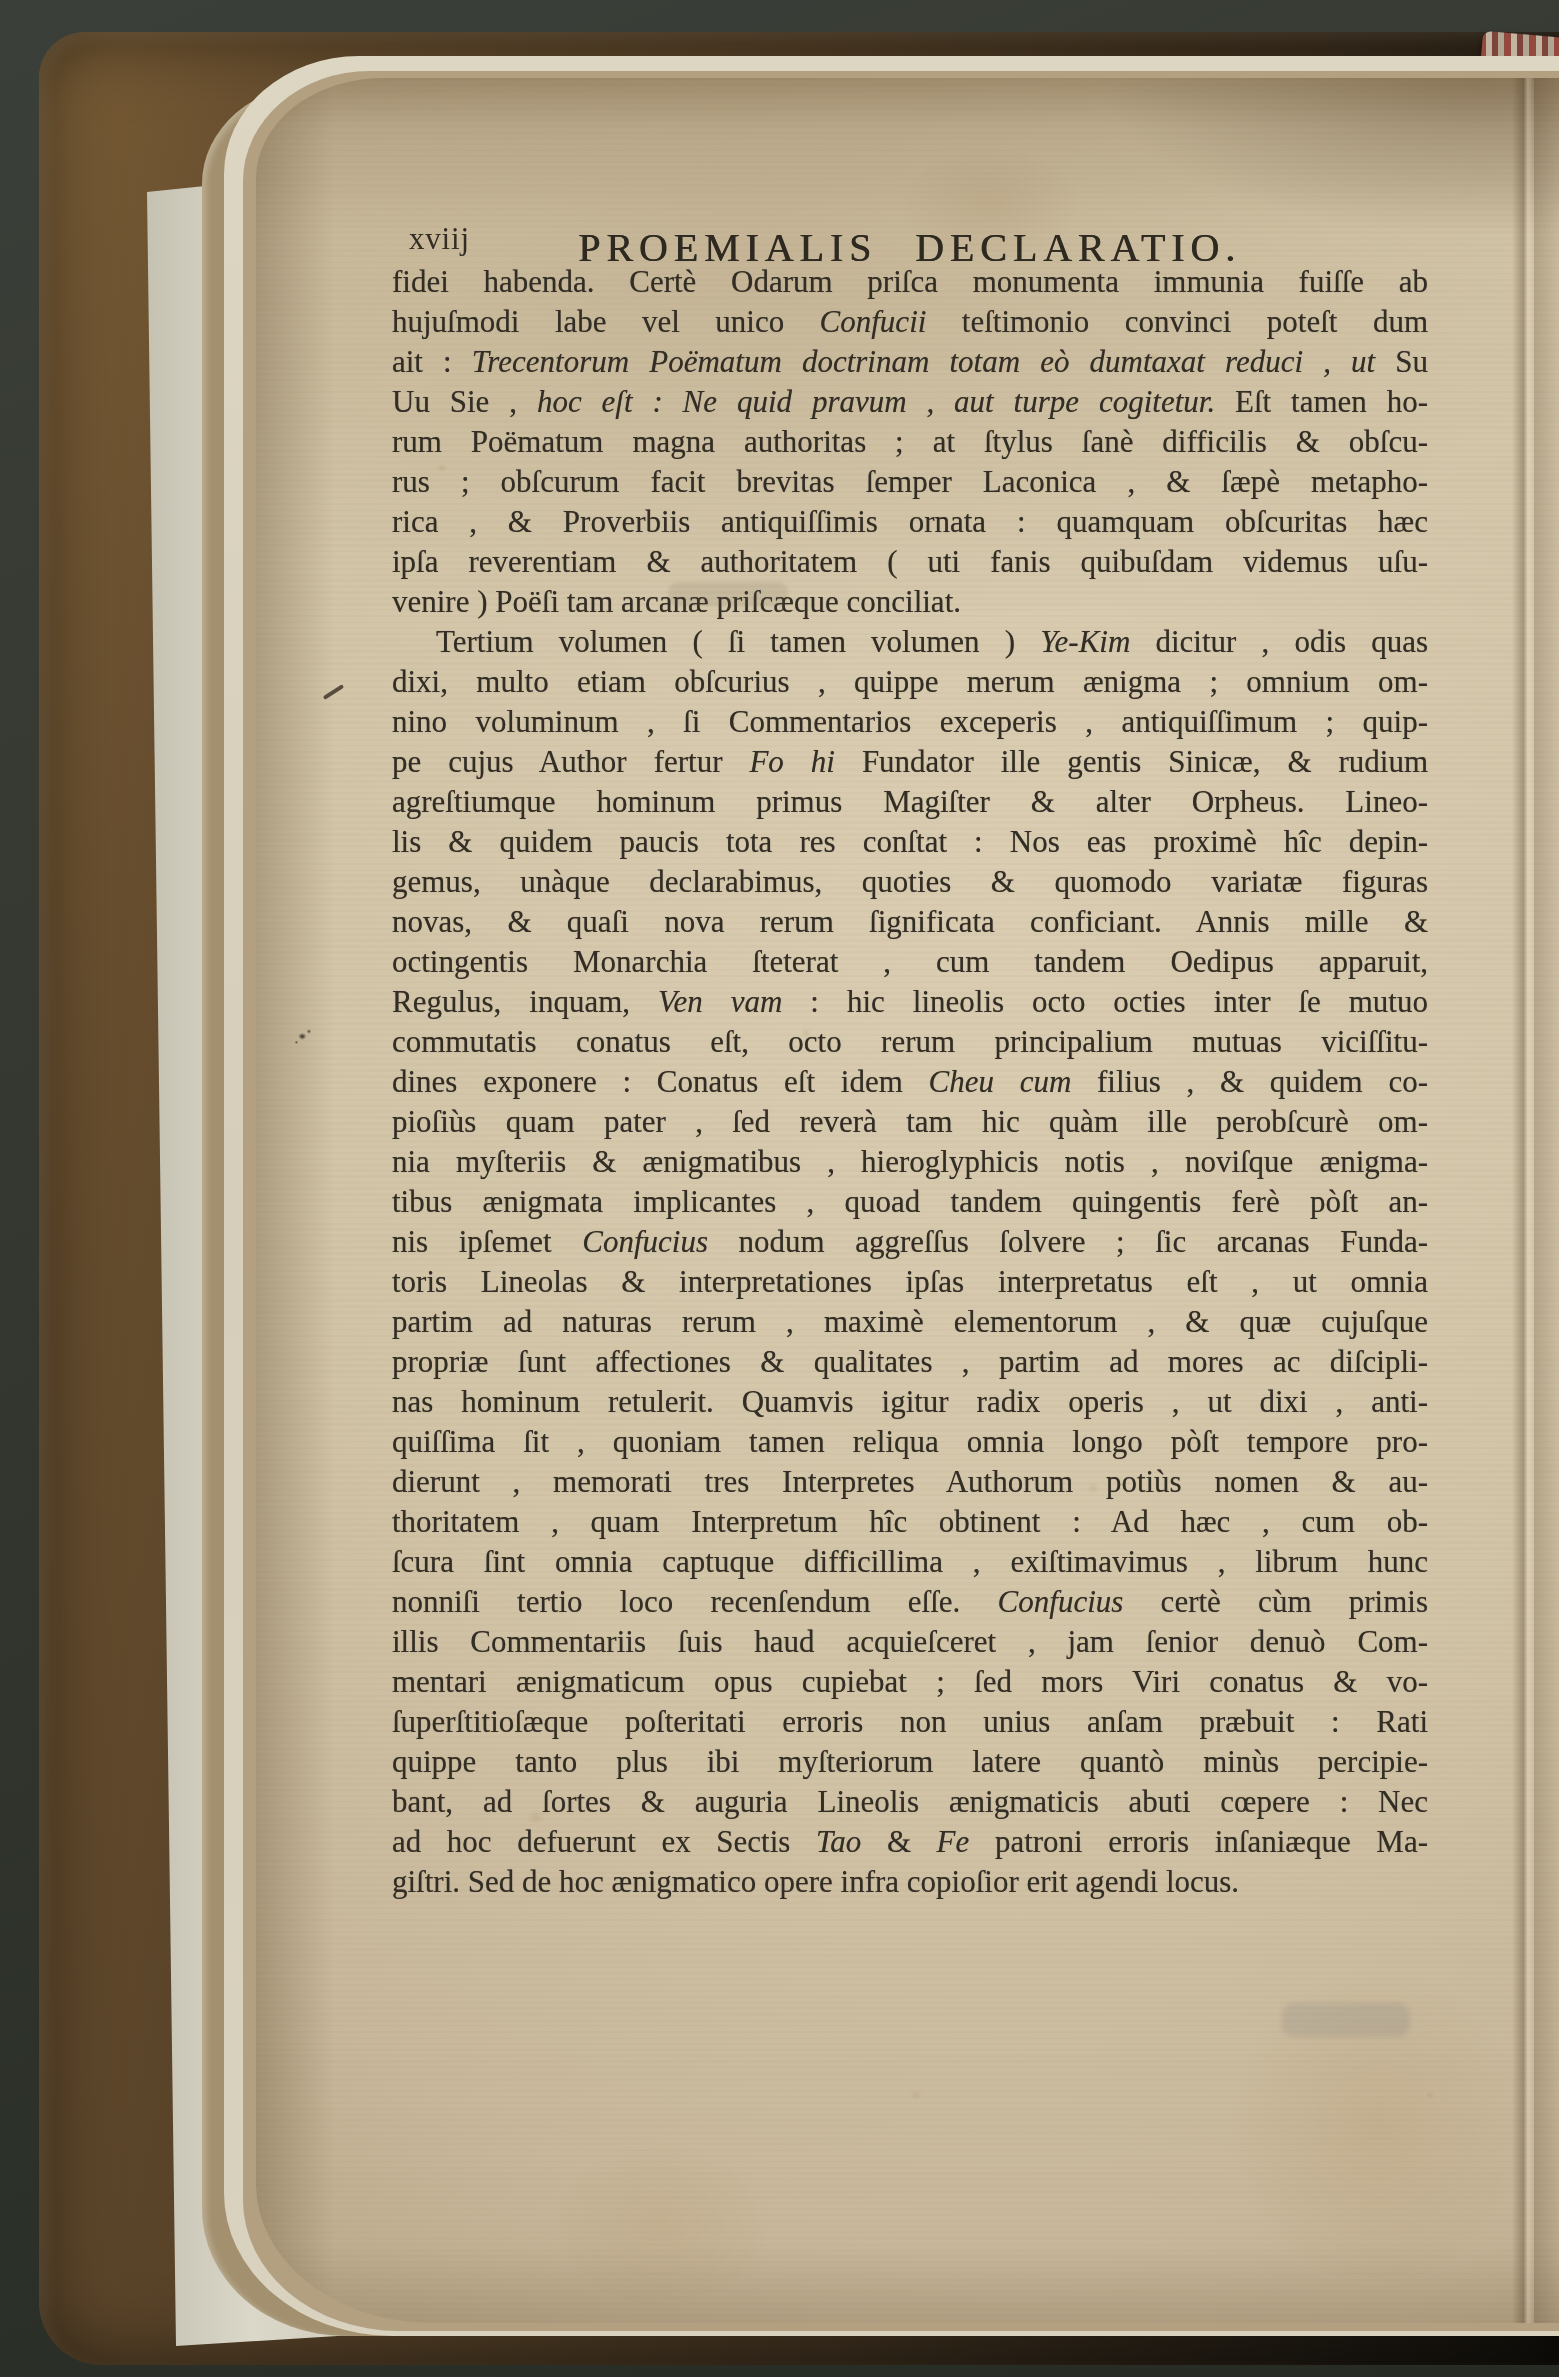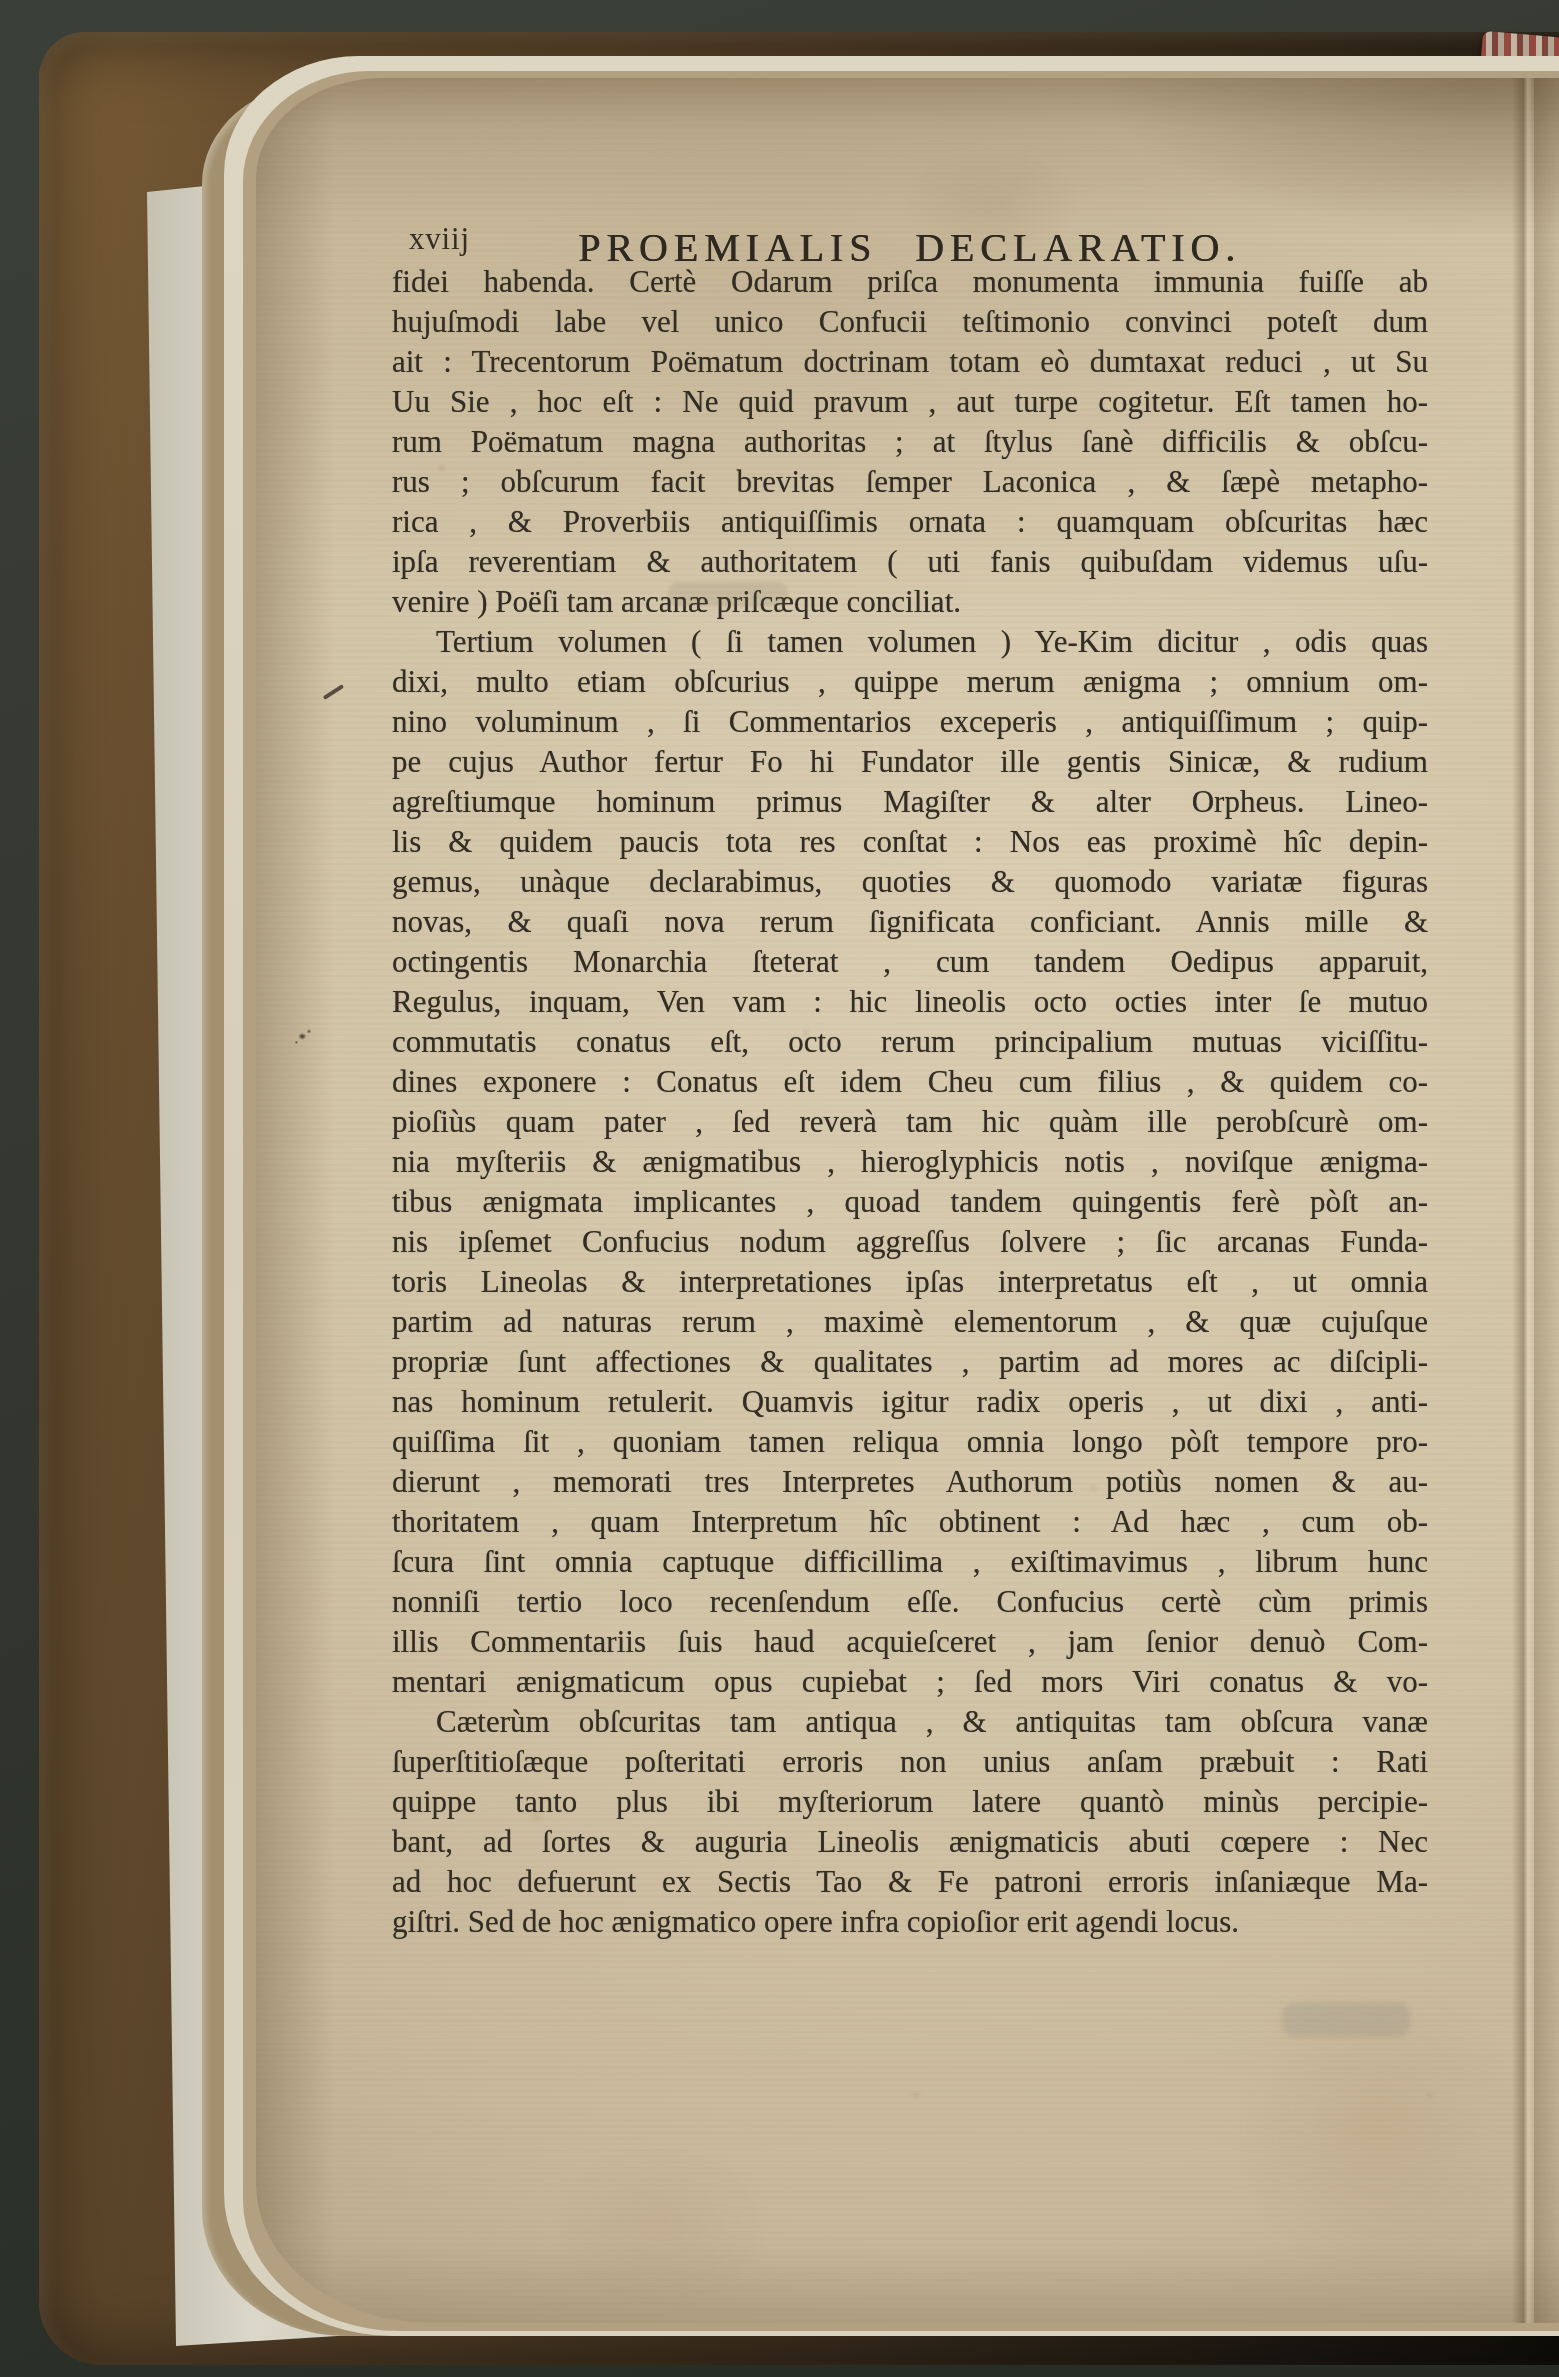--- a/index.html
+++ b/index.html
@@ -102,21 +102,21 @@
     font-size:31px;color:#332e25;
     text-shadow:0 0 0.7px rgba(51,46,37,.55);
   }
   .paragraph{margin:0;}
   .line{
     height:40px;line-height:40px;
     text-align:justify;text-align-last:justify;text-justify:inter-word;
   }
   .line.par-last{text-align-last:left;}
   .line.indent{text-indent:44px;}
-  .it{}
+  .it{font-style:italic;}
 
   
   .mark-dash{
     position:absolute;left:66px;top:612px;width:23px;height:4.2px;border-radius:2.5px;
     transform:rotate(-33deg);background:rgba(56,48,38,.8);
   }
   .mark-splash{
     position:absolute;left:37px;top:950px;width:20px;height:18.6px;
     background:
       radial-gradient(5.9px 5px at 9.3px 8.4px,rgba(35,30,24,.9),transparent 70%),
@@ -185,21 +185,20 @@
           <div class="line"><span>nas hominum retulerit. Quamvis igitur radix operis , ut dixi , anti-</span></div>
           <div class="line"><span>quiſſima ſit , quoniam tamen reliqua omnia longo pòſt tempore pro-</span></div>
           <div class="line"><span>dierunt , memorati tres Interpretes Authorum potiùs nomen &amp; au-</span></div>
           <div class="line"><span>thoritatem , quam Interpretum hîc obtinent : Ad hæc , cum ob-</span></div>
           <div class="line"><span>ſcura ſint omnia captuque difficillima , exiſtimavimus , librum hunc</span></div>
           <div class="line"><span>nonniſi tertio loco recenſendum eſſe.  </span><span class="it">Confucius</span><span> certè cùm primis</span></div>
           <div class="line"><span>illis Commentariis ſuis haud acquieſceret , jam ſenior denuò Com-</span></div>
           <div class="line"><span>mentari ænigmaticum opus cupiebat ; ſed mors Viri conatus &amp; vo-</span></div>
         </div>
         <div class="paragraph">
-          <div class="line indent"><span>Cæterùm obſcuritas tam antiqua , &amp; antiquitas tam obſcura vanæ</span></div>
           <div class="line"><span>ſuperſtitioſæque poſteritati erroris non unius anſam præbuit : Rati</span></div>
           <div class="line"><span>quippe tanto plus ibi myſteriorum  latere quantò minùs percipie-</span></div>
           <div class="line"><span>bant, ad ſortes &amp; auguria Lineolis ænigmaticis abuti cœpere : Nec</span></div>
           <div class="line"><span>ad hoc defuerunt ex Sectis </span><span class="it">Tao</span><span> &amp; </span><span class="it">Fe</span><span> patroni erroris inſaniæque Ma-</span></div>
           <div class="line par-last"><span>giſtri. Sed de hoc ænigmatico opere infra copioſior erit  agendi locus.</span></div>
         </div>
       </div>
 
     <div class="mark-dash"></div>
     <div class="mark-splash"></div>

